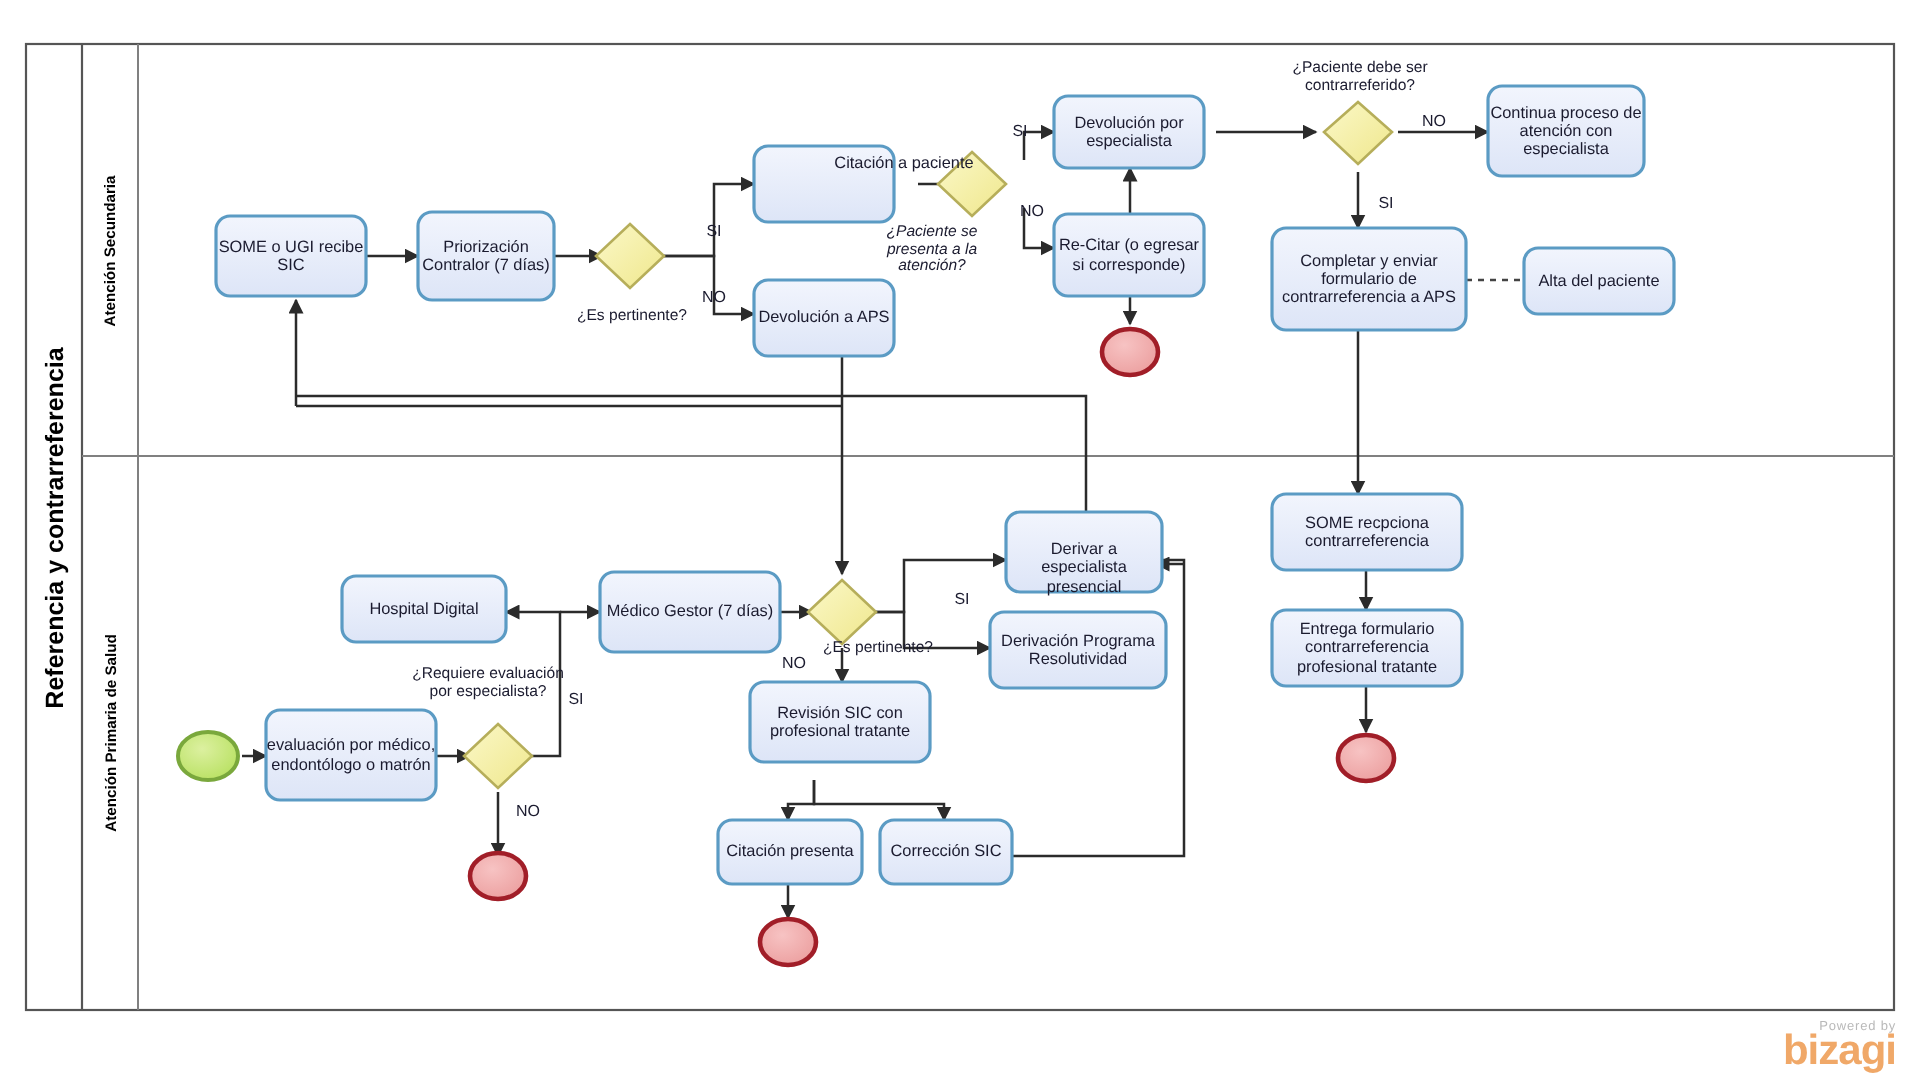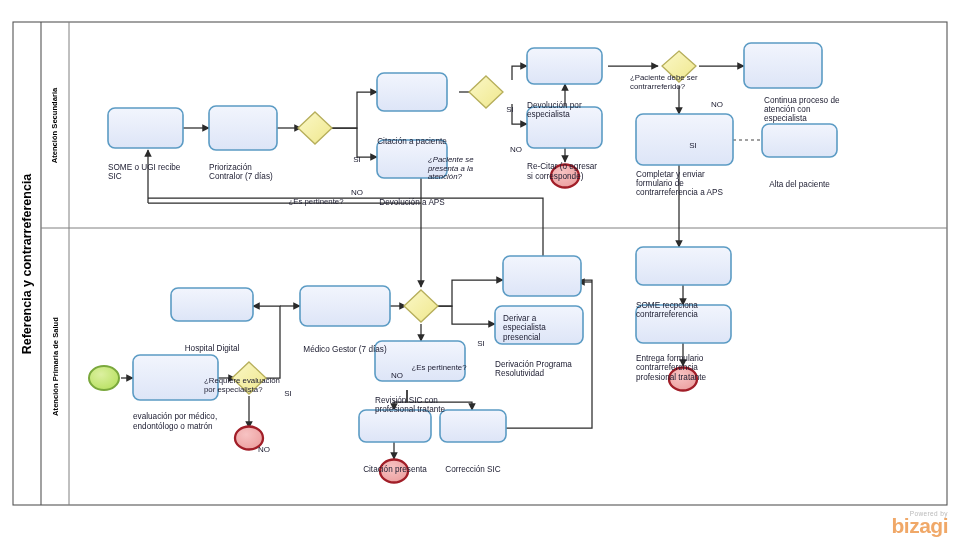--- a/index.html
+++ b/index.html
@@ -2,22 +2,22 @@
 <html><head>
 <meta charset="utf-8">
 <style>
   html,body{margin:0;padding:0;background:#ffffff;}
   body{width:960px;height:540px;overflow:hidden;font-family:"Liberation Sans",sans-serif;}
   #stage{position:relative;width:960px;height:540px;background:#fff;}
   svg#canvas{position:absolute;left:0;top:0;width:960px;height:540px;}
 
   .node-label{
     position:absolute;display:flex;align-items:center;justify-content:center;
-    text-align:left;color:#1b1b2f;font-family:"Liberation Sans",sans-serif;
-    pointer-events:none;line-height:1.12;margin-top:44px;
+    text-align:center;color:#1b1b2f;font-family:"Liberation Sans",sans-serif;
+    pointer-events:none;line-height:1.12;
   }
   .task-text{font-size:8.2px;}
   .gw-text{font-size:7.8px;}
   .flow-text{font-size:8px;}
   .pool-title-wrap{
     position:absolute;left:13px;top:22px;width:28px;height:483px;
     display:flex;align-items:center;justify-content:center;
   }
   .pool-title{
     transform:rotate(-90deg);white-space:nowrap;font-size:12.5px;font-weight:bold;color:#000;
@@ -212,27 +212,27 @@
   <div class="lane-title-wrap" style="left:41px;top:22px;width:28px;height:206px;">
     <span class="lane-title-inner">Atención Secundaria</span>
   </div>
   <div class="lane-title-wrap" style="left:41px;top:228px;width:28px;height:277px;">
     <span class="lane-title-inner">Atención Primaria de Salud</span>
   </div>
 
   <div class="node-label task-text" style="left:108px;top:108px;width:75px;height:40px;">SOME o UGI recibe SIC</div>
   <div class="node-label task-text" style="left:209px;top:106px;width:68px;height:44px;">Priorización Contralor (7 días)</div>
   <div class="node-label gw-text" style="left:286px;top:146px;width:60px;height:24px;">¿Es pertinente?</div>
-  <div class="node-label task-text" style="left:377px;top:79px;width:70px;height:38px;">Citación a paciente</div>
+  <div class="node-label task-text" style="left:377px;top:63px;width:70px;height:38px;padding-left:40px;">Citación a paciente</div>
   <div class="node-label task-text" style="left:377px;top:140px;width:70px;height:38px;">Devolución a APS</div>
   <div class="node-label gw-text" style="left:428px;top:108px;width:76px;height:34px;font-style:italic;">¿Paciente se presenta a la atención?</div>
   <div class="node-label task-text" style="left:527px;top:48px;width:75px;height:36px;">Devolución por especialista</div>
   <div class="node-label task-text" style="left:527px;top:107px;width:75px;height:41px;">Re-Citar (o egresar si corresponde)</div>
   <div class="node-label gw-text" style="left:630px;top:28px;width:100px;height:22px;">¿Paciente debe ser contrarreferido?</div>
-  <div class="node-label task-text" style="left:744px;top:43px;width:78px;height:45px;padding-left:20px;">Continua proceso de atención con especialista</div>
+  <div class="node-label task-text" style="left:744px;top:43px;width:78px;height:45px;">Continua proceso de atención con especialista</div>
   <div class="node-label task-text" style="left:636px;top:114px;width:97px;height:51px;">Completar y enviar formulario de contrarreferencia a APS</div>
   <div class="node-label task-text" style="left:762px;top:124px;width:75px;height:33px;">Alta del paciente</div>
   <div class="node-label task-text" style="left:636px;top:305px;width:95px;height:38px;">Entrega formulario contrarreferencia profesional tratante</div>
   <div class="node-label task-text" style="left:636px;top:247px;width:95px;height:38px;">SOME  recpciona contrarreferencia</div>
 
   <div class="node-label task-text" style="left:133px;top:355px;width:85px;height:45px;">evaluación por médico, endontólogo o matrón</div>
   <div class="node-label gw-text" style="left:204px;top:325px;width:80px;height:34px;">¿Requiere evaluación por especialista?</div>
   <div class="node-label task-text" style="left:171px;top:288px;width:82px;height:33px;">Hospital Digital</div>
   <div class="node-label task-text" style="left:300px;top:286px;width:90px;height:40px;">Médico Gestor (7 días)</div>
   <div class="node-label gw-text" style="left:408px;top:312px;width:62px;height:24px;">¿Es pertinente?</div>

